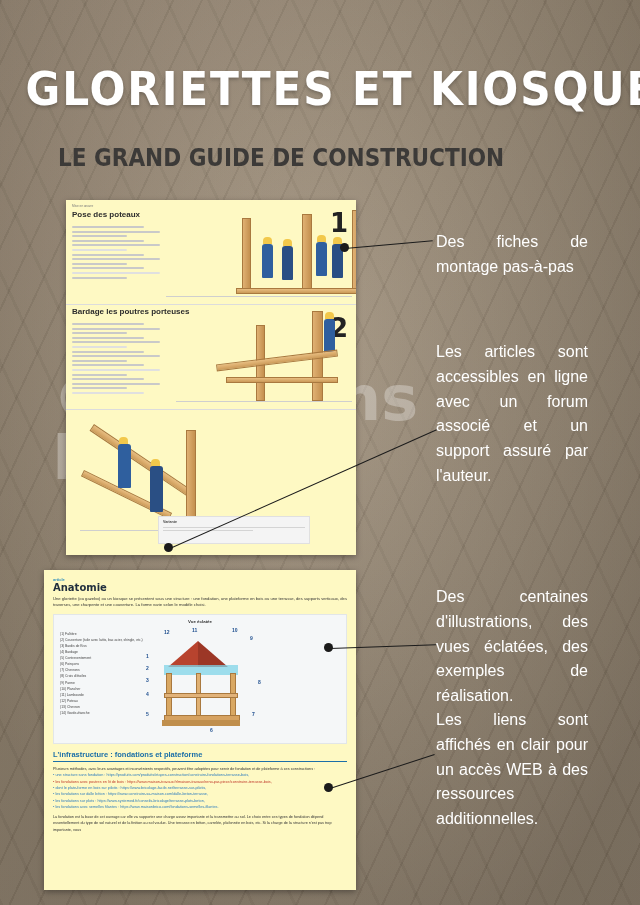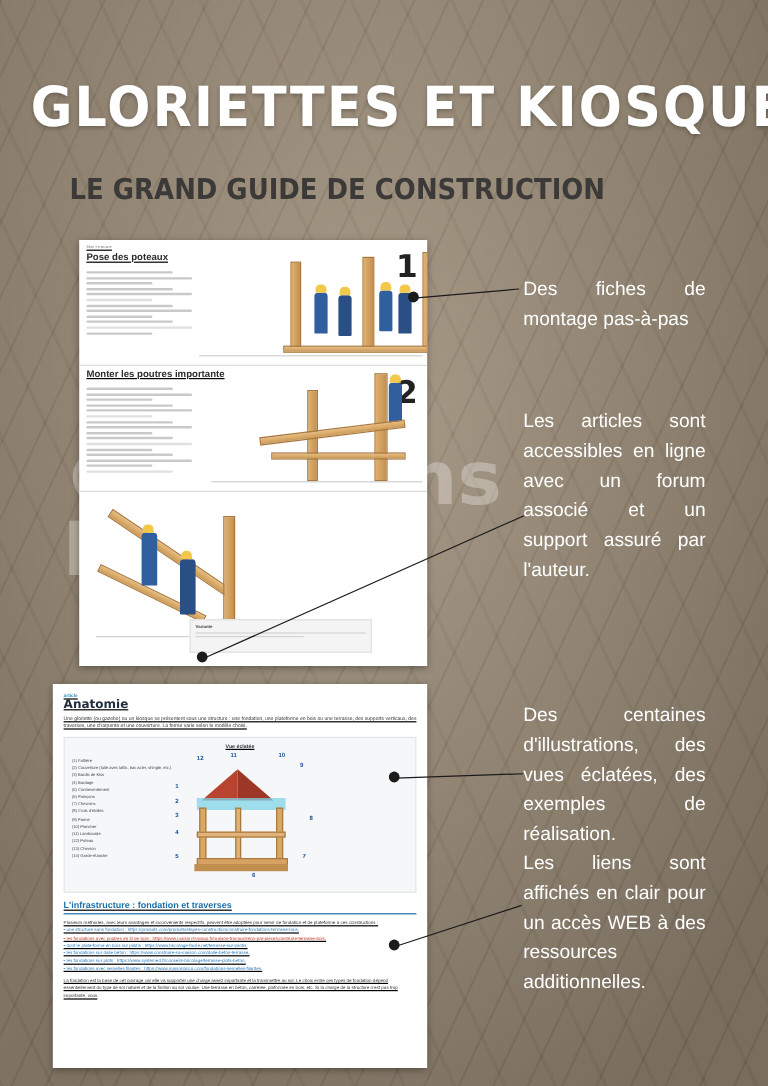--- a/index.html
+++ b/index.html
@@ -76,24 +76,23 @@
     font-weight: bold;
     line-height: 0.95;
     font-family: "DejaVu Sans", sans-serif;
     pointer-events: none;
   }
   .watermark .l2 { display: block; }
 
   
   .sheet {
     position: absolute;
-    background: #ffffff;
+    background: #fef9c3;
     box-shadow: 0 2px 6px rgba(0,0,0,0.35);
     overflow: hidden;
-    text-decoration: underline;
   }
   #sheet-top { left: 66px; top: 200px; width: 290px; height: 355px; }
   #sheet-bottom { left: 44px; top: 570px; width: 312px; height: 320px; }
 
   .mini-head {
     font-size: 3.2px;
     color: #7a7a7a;
     padding: 4px 6px 0 6px;
   }
   .mini-title {
@@ -316,21 +315,21 @@
       <div class="post" style="left:286px; top:10px; width:9px; height:78px;"></div>
       <div class="worker" style="left:196px; top:44px;"></div>
       <div class="worker dark" style="left:216px; top:46px;"></div>
       <div class="worker" style="left:250px; top:42px;"></div>
       <div class="worker dark" style="left:266px; top:44px;"></div>
       <div class="beam" style="left:170px; top:88px; width:120px; height:4px;"></div>
       <div class="ground" style="left:100px; top:96px; width:186px;"></div>
     </div>
 
     <div class="panel">
-      <div class="mini-title">Monter les poutres importante</div>
+      <div class="mini-title">Bardage les poutres porteuses</div>
       <div class="big-num">2</div>
       <div class="fake-text" style="top:18px;">
         <span class="m"></span>
           <span></span>
           <span class="s"></span>
           <span class="m"></span>
         <span></span>
           <span class="s g"></span>
           <span class="m"></span>
           <span></span>
@@ -411,21 +410,21 @@
         <div class="callout-num" style="left:92px; top:38px;">1</div>
         <div class="callout-num" style="left:92px; top:50px;">2</div>
         <div class="callout-num" style="left:92px; top:62px;">3</div>
         <div class="callout-num" style="left:92px; top:76px;">4</div>
         <div class="callout-num" style="left:92px; top:96px;">5</div>
         <div class="callout-num" style="left:156px; top:112px;">6</div>
         <div class="callout-num" style="left:198px; top:96px;">7</div>
         <div class="callout-num" style="left:204px; top:64px;">8</div>
       </div>
 
-      <div class="section-h">L'infrastructure : fondation et traverses</div>
+      <div class="section-h">L'infrastructure : fondations et plateforme</div>
       <div class="link-line">Plusieurs méthodes, avec leurs avantages et inconvénients respectifs, peuvent être adoptées pour servir de fondation et de plateforme à ces constructions :</div>
       <div class="link-line lk" style="color:#2e7dbe">• une structure sans fondation : https://produits.com/produits/etapes-construction/construire-fondations-terrasse-bois,</div>
       <div class="link-line" style="color:#c0392b">• les fondations avec poutres en lit de bois : https://www.maison-travaux.fr/maison-travaux/reno-par-piece/construire-terrasse-bois,</div>
       <div class="link-line" style="color:#2e7dbe">• dont le plate-forme en bois sur pilotis : https://www.bricolage-facile.net/terrasse-sur-pilotis,</div>
       <div class="link-line" style="color:#2e7dbe">• les fondations sur dalle béton : https://www.construire-sa-maison.com/dalle-beton-terrasse,</div>
       <div class="link-line" style="color:#2e7dbe">• les fondations sur plots : https://www.systemed.fr/conseils-bricolage/terrasse-plots-beton,</div>
       <div class="link-line" style="color:#2e7dbe">• les fondations avec semelles filantes : https://www.maisonbrico.com/fondations-semelles-filantes.</div>
       <div class="link-line" style="margin-top:3px">La fondation est la base de cet ouvrage car elle va supporter une charge assez importante et la transmettre au sol. Le choix entre ces types de fondation dépend essentiellement du type de sol naturel et de la finition au sol voulue. Une terrasse en béton, carrelée, plafonnée en bois, etc. Si la charge de la structure n'est pas trop importante, vous</div>
     </div>
   </div>

